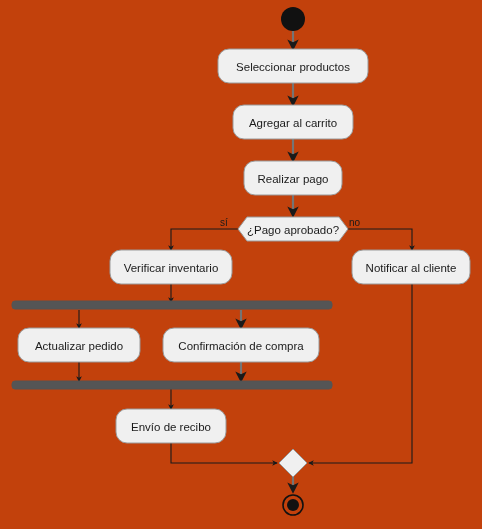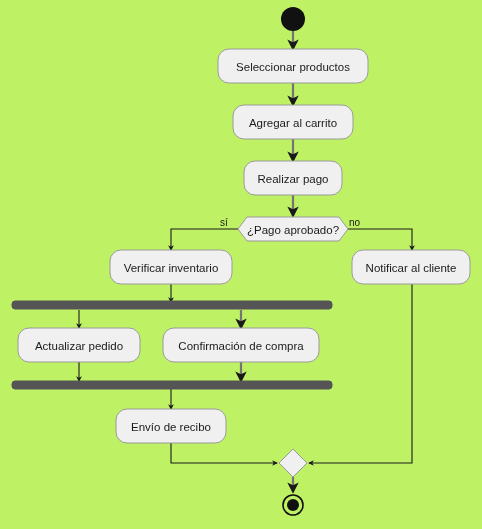--- a/index.html
+++ b/index.html
@@ -7,21 +7,21 @@
     padding: 0;
     background: #ffffff;
   }
   body {
     font-family: "Liberation Sans", sans-serif;
   }
   #canvas {
     position: relative;
     width: 482px;
     height: 529px;
-    background: #bef264;
+    background: #c2410c;
     overflow: hidden;
   }
   #diagram-svg {
     position: absolute;
     left: 0;
     top: 0;
     width: 482px;
     height: 529px;
   }
   .node-text {

